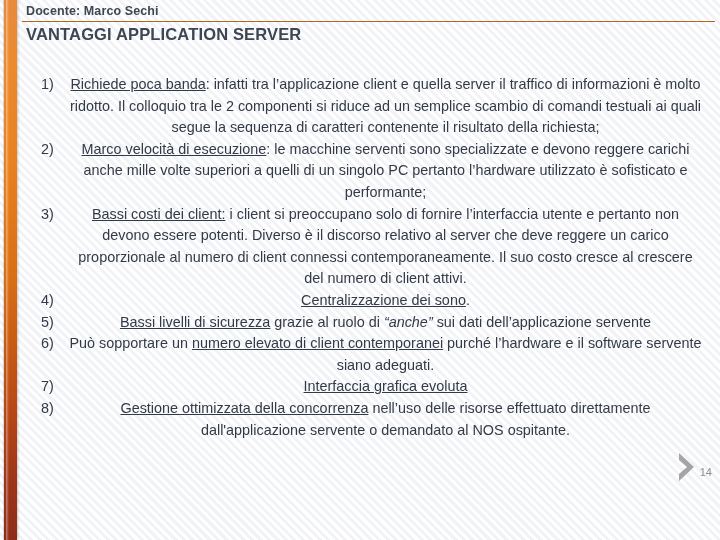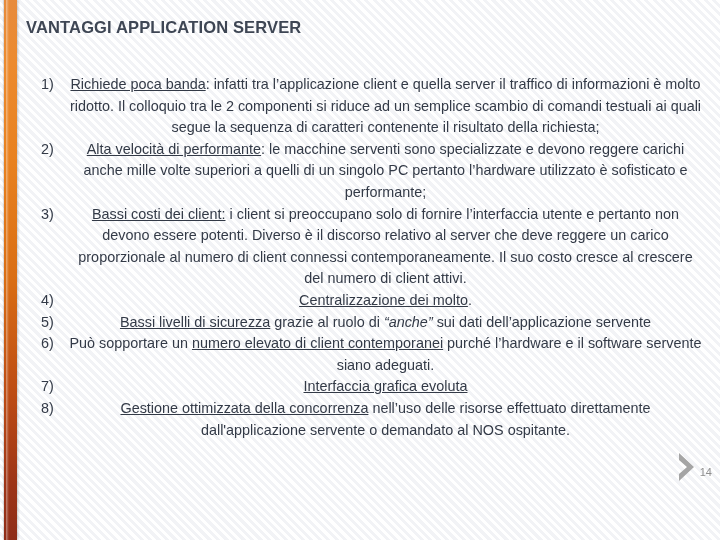--- a/index.html
+++ b/index.html
@@ -73,21 +73,21 @@
     margin-top: 1px;
     width: 693px;
     height: 0;
     border-top: 1.4px solid #b5651d;
   }
 
   
   .slide-title {
     position: absolute;
     left: 26px;
-    top: 18px;
+    top: 25px;
     font-size: 16.5px;
     font-weight: bold;
     color: #3e4654;
     letter-spacing: 0.15px;
   }
 
   
   .body-list {
     position: absolute;
     left: 36px;
@@ -142,43 +142,47 @@
     margin-top: 9px;
   }
 </style>
 </head>
 <body>
 
 <div class="slide">
 
   <div class="accent-bar"></div>
 
+  <div class="header">
+    <div class="teacher-line">Docente: Marco Sechi</div>
+    <div class="header-rule"></div>
+  </div>
 
   <div class="slide-title">VANTAGGI APPLICATION SERVER</div>
 
   <ul class="body-list">
 
     <li>
       <span class="marker">1)</span>
       <span class="item-text"><span class="u">Richiede poca banda</span><span>: infatti tra l’applicazione client e quella server il traffico di informazioni è molto ridotto. Il colloquio tra le 2 componenti si riduce ad un semplice scambio di comandi testuali ai quali segue la sequenza di caratteri contenente il risultato della richiesta;</span></span>
     </li>
 
     <li>
       <span class="marker">2)</span>
-      <span class="item-text"><span class="u">Alta velocità di performante</span><span>: le macchine serventi sono specializzate e devono reggere carichi anche mille volte superiori a quelli di un singolo PC pertanto l’hardware utilizzato è sofisticato e performante;</span></span>
+      <span class="item-text"><span class="u">Marco velocità di esecuzione</span><span>: le macchine serventi sono specializzate e devono reggere carichi anche mille volte superiori a quelli di un singolo PC pertanto l’hardware utilizzato è sofisticato e performante;</span></span>
     </li>
 
     <li>
       <span class="marker">3)</span>
       <span class="item-text"><span class="u">Bassi costi dei client:</span><span> i client si preoccupano solo di fornire l’interfaccia utente e pertanto non devono essere potenti. Diverso è il discorso relativo al server che deve reggere un carico proporzionale al numero di client connessi contemporaneamente. Il suo costo cresce al crescere del numero di client attivi.</span></span>
     </li>
 
     <li>
       <span class="marker">4)</span>
-      <span class="item-text"><span class="u">Centralizzazione dei molto</span><span>.</span></span>
+      <span class="item-text"><span class="u">Centralizzazione dei sono</span><span>.</span></span>
     </li>
 
     <li>
       <span class="marker">5)</span>
       <span class="item-text"><span class="u">Bassi livelli di sicurezza</span><span> grazie al ruolo di </span><span class="it">“anche”</span><span> sui dati  dell’applicazione servente</span></span>
     </li>
 
     <li>
       <span class="marker">6)</span>
       <span class="item-text"><span>Può sopportare un </span><span class="u">numero elevato di client contemporanei</span><span> purché l’hardware e il software servente siano adeguati.</span></span>

